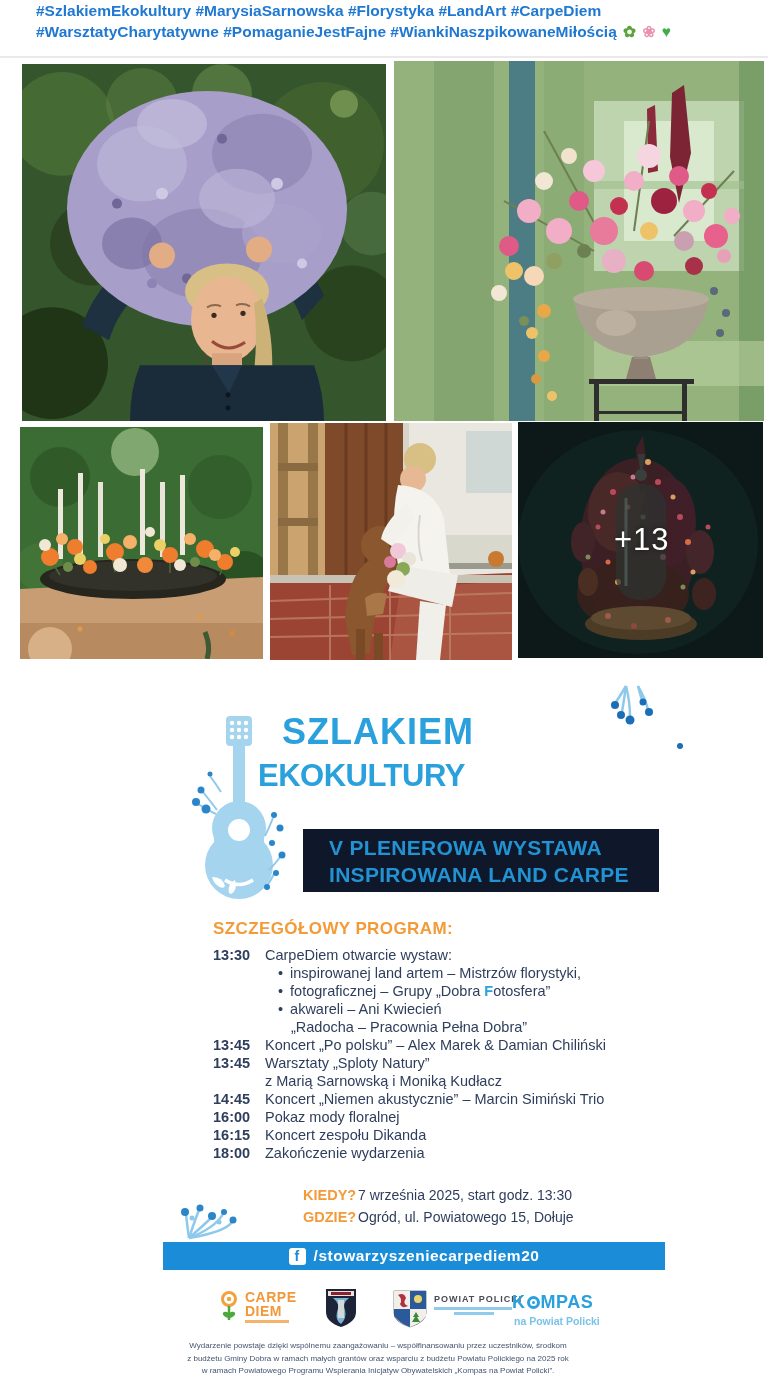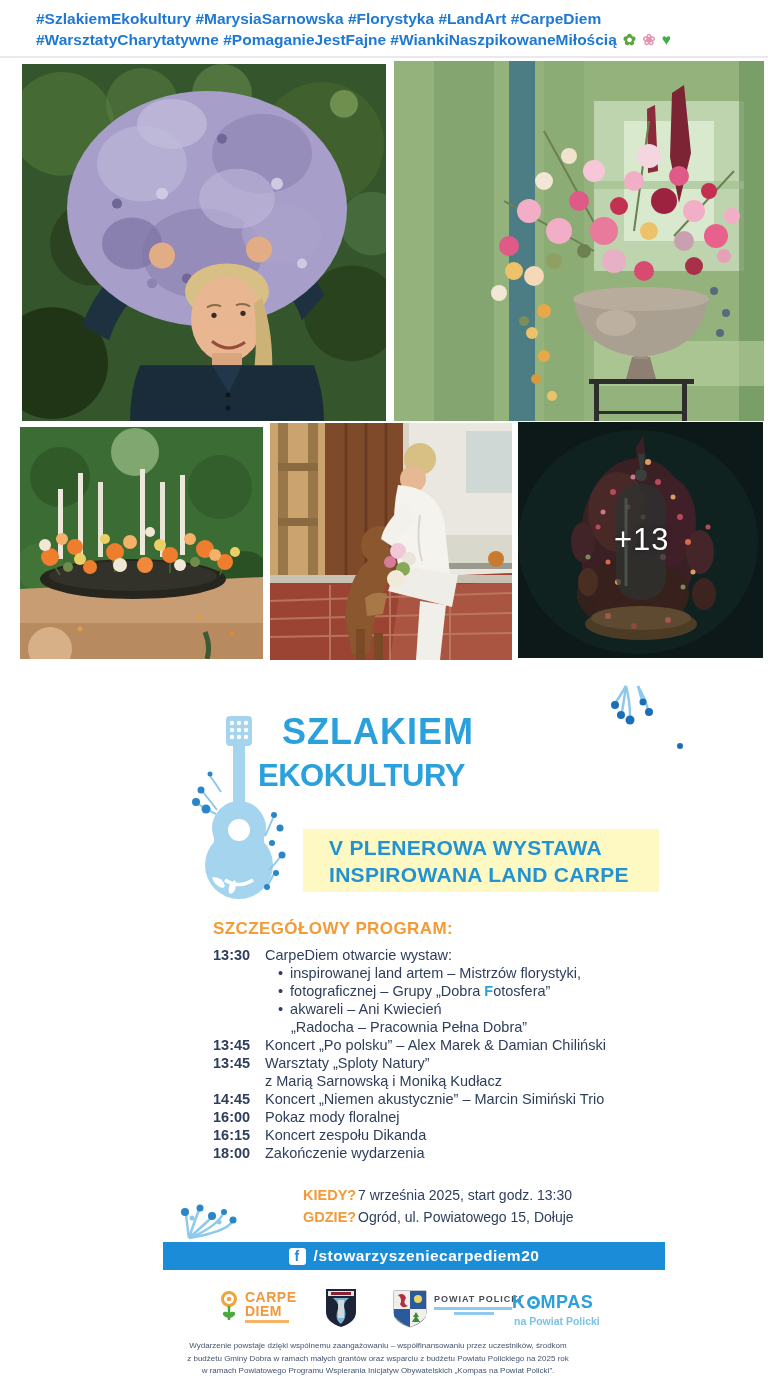--- a/index.html
+++ b/index.html
@@ -1,20 +1,20 @@
 <!DOCTYPE html>
 <html><head>
 <meta charset="utf-8">
 <style>
   html,body{margin:0;padding:0;background:#fff;}
   #page{position:relative;width:768px;height:1396px;background:#ffffff;overflow:hidden;
         font-family:"Liberation Sans",sans-serif;}
 
   
-  #hashtags{position:absolute;left:36px;top:8px;width:715px;font-size:15.5px;line-height:21px;
+  #hashtags{position:absolute;left:36px;top:0;width:715px;font-size:15.5px;line-height:21px;
             font-weight:bold;color:#1f78d1;}
   .tag{color:#1f78d1;cursor:pointer;}
   .glyph{font-weight:bold;margin-left:2px;}
 
   
   #scanline{position:absolute;left:0;top:56px;width:768px;height:2px;background:#dcdcdc;opacity:.6;}
 
   
   .photo{position:absolute;overflow:hidden;background:#737373;}
   .photo svg{display:block;width:100%;height:100%;}
@@ -30,21 +30,21 @@
   #poster{position:absolute;left:0;top:665px;width:768px;height:731px;}
   #guitar{position:absolute;left:189px;top:47px;width:100px;height:190px;}
   #sprig-top{position:absolute;left:606px;top:19px;width:52px;height:46px;}
   #dot-top{position:absolute;left:677px;top:78px;width:6px;height:6px;border-radius:50%;background:#1b6fb8;}
   #sprig-left{position:absolute;left:177px;top:539px;width:64px;height:36px;}
 
   .poster-title{position:absolute;color:#2aa0dc;font-weight:bold;white-space:nowrap;}
   #title1{left:258px;top:46px;font-size:36px;letter-spacing:1px;margin-left:24px;}
   #title2{left:258px;top:93px;font-size:31px;letter-spacing:-0.5px;}
 
-  #banner{position:absolute;left:303px;top:164px;width:356px;height:63px;background:#fef9c3;
+  #banner{position:absolute;left:303px;top:164px;width:356px;height:63px;background:#0f172a;
           color:#2293d2;font-weight:bold;font-size:21px;line-height:27px;
           padding:5px 0 0 26px;box-sizing:border-box;letter-spacing:0.3px;}
 
   #prog-heading{position:absolute;left:213px;top:254px;color:#f29b38;font-size:17px;
                 font-weight:bold;letter-spacing:0.4px;}
   #program{position:absolute;left:213px;top:281px;width:545px;color:#2e3e5c;font-size:14.5px;}
   .prog-row{display:flex;line-height:18px;}
   .prog-time{width:52px;font-weight:bold;flex:none;}
   .prog-text{flex:1;}
   .prog-row.bullet .prog-text{padding-left:13px;}

